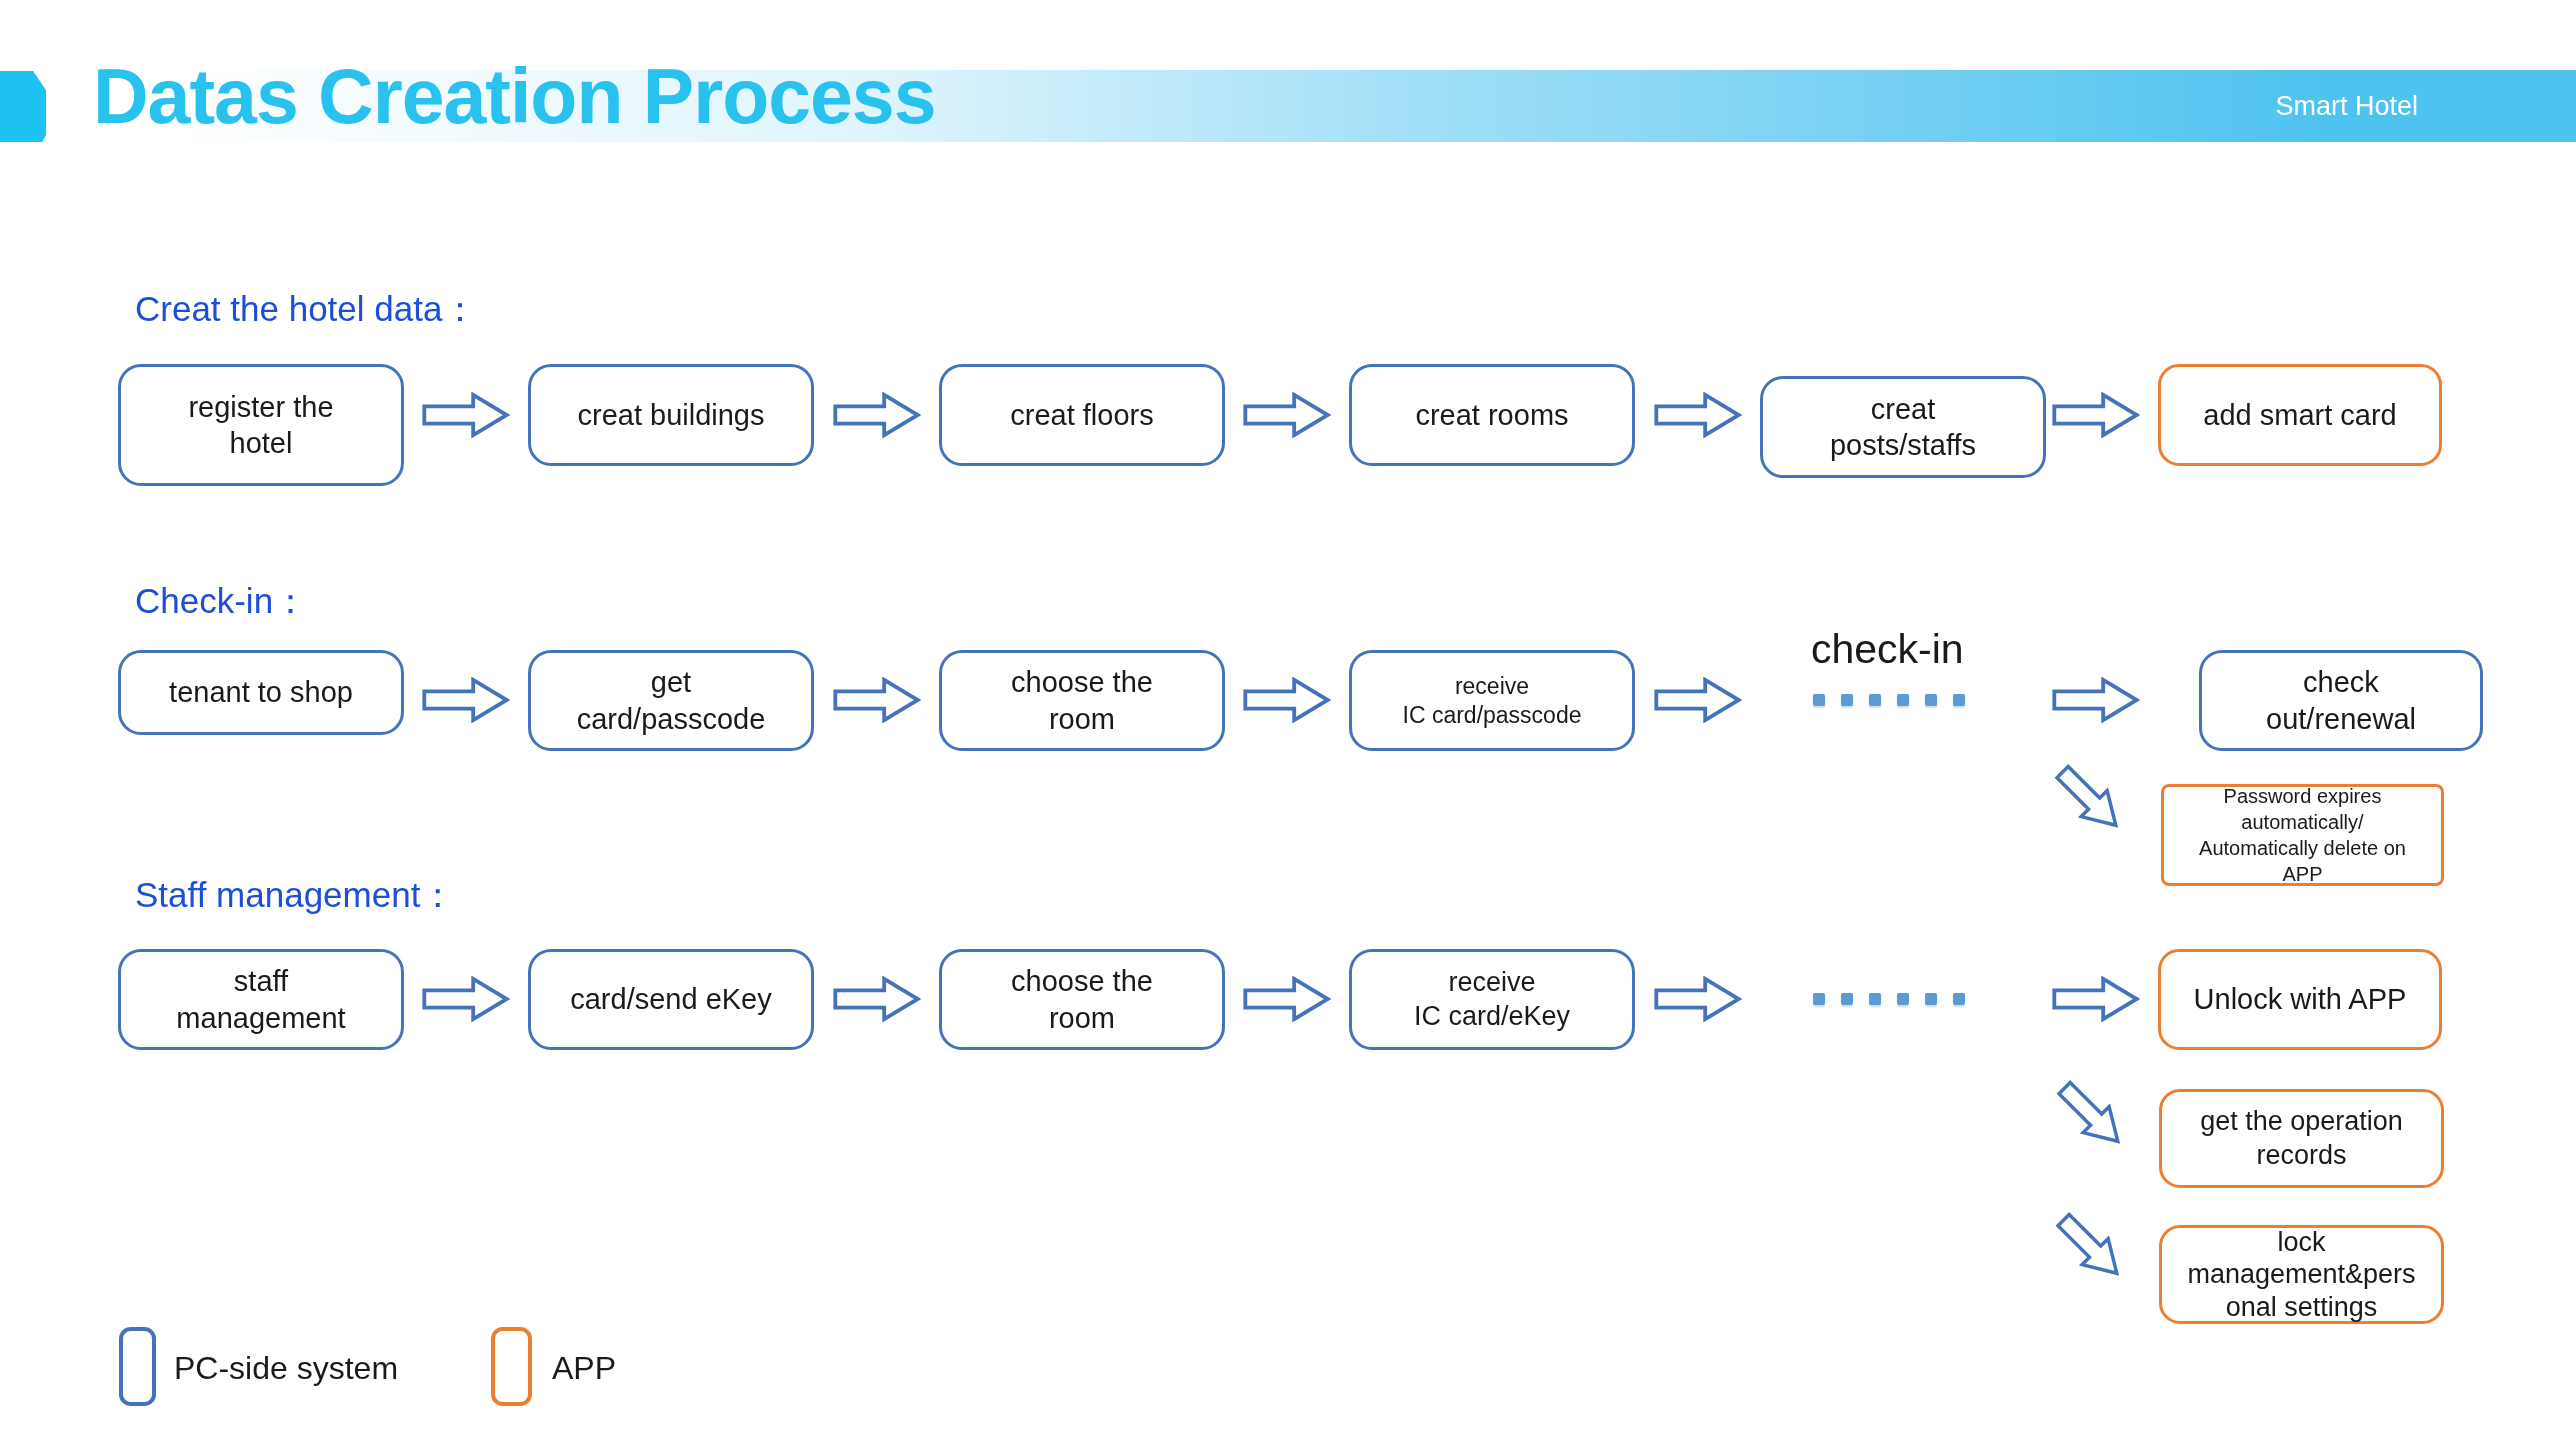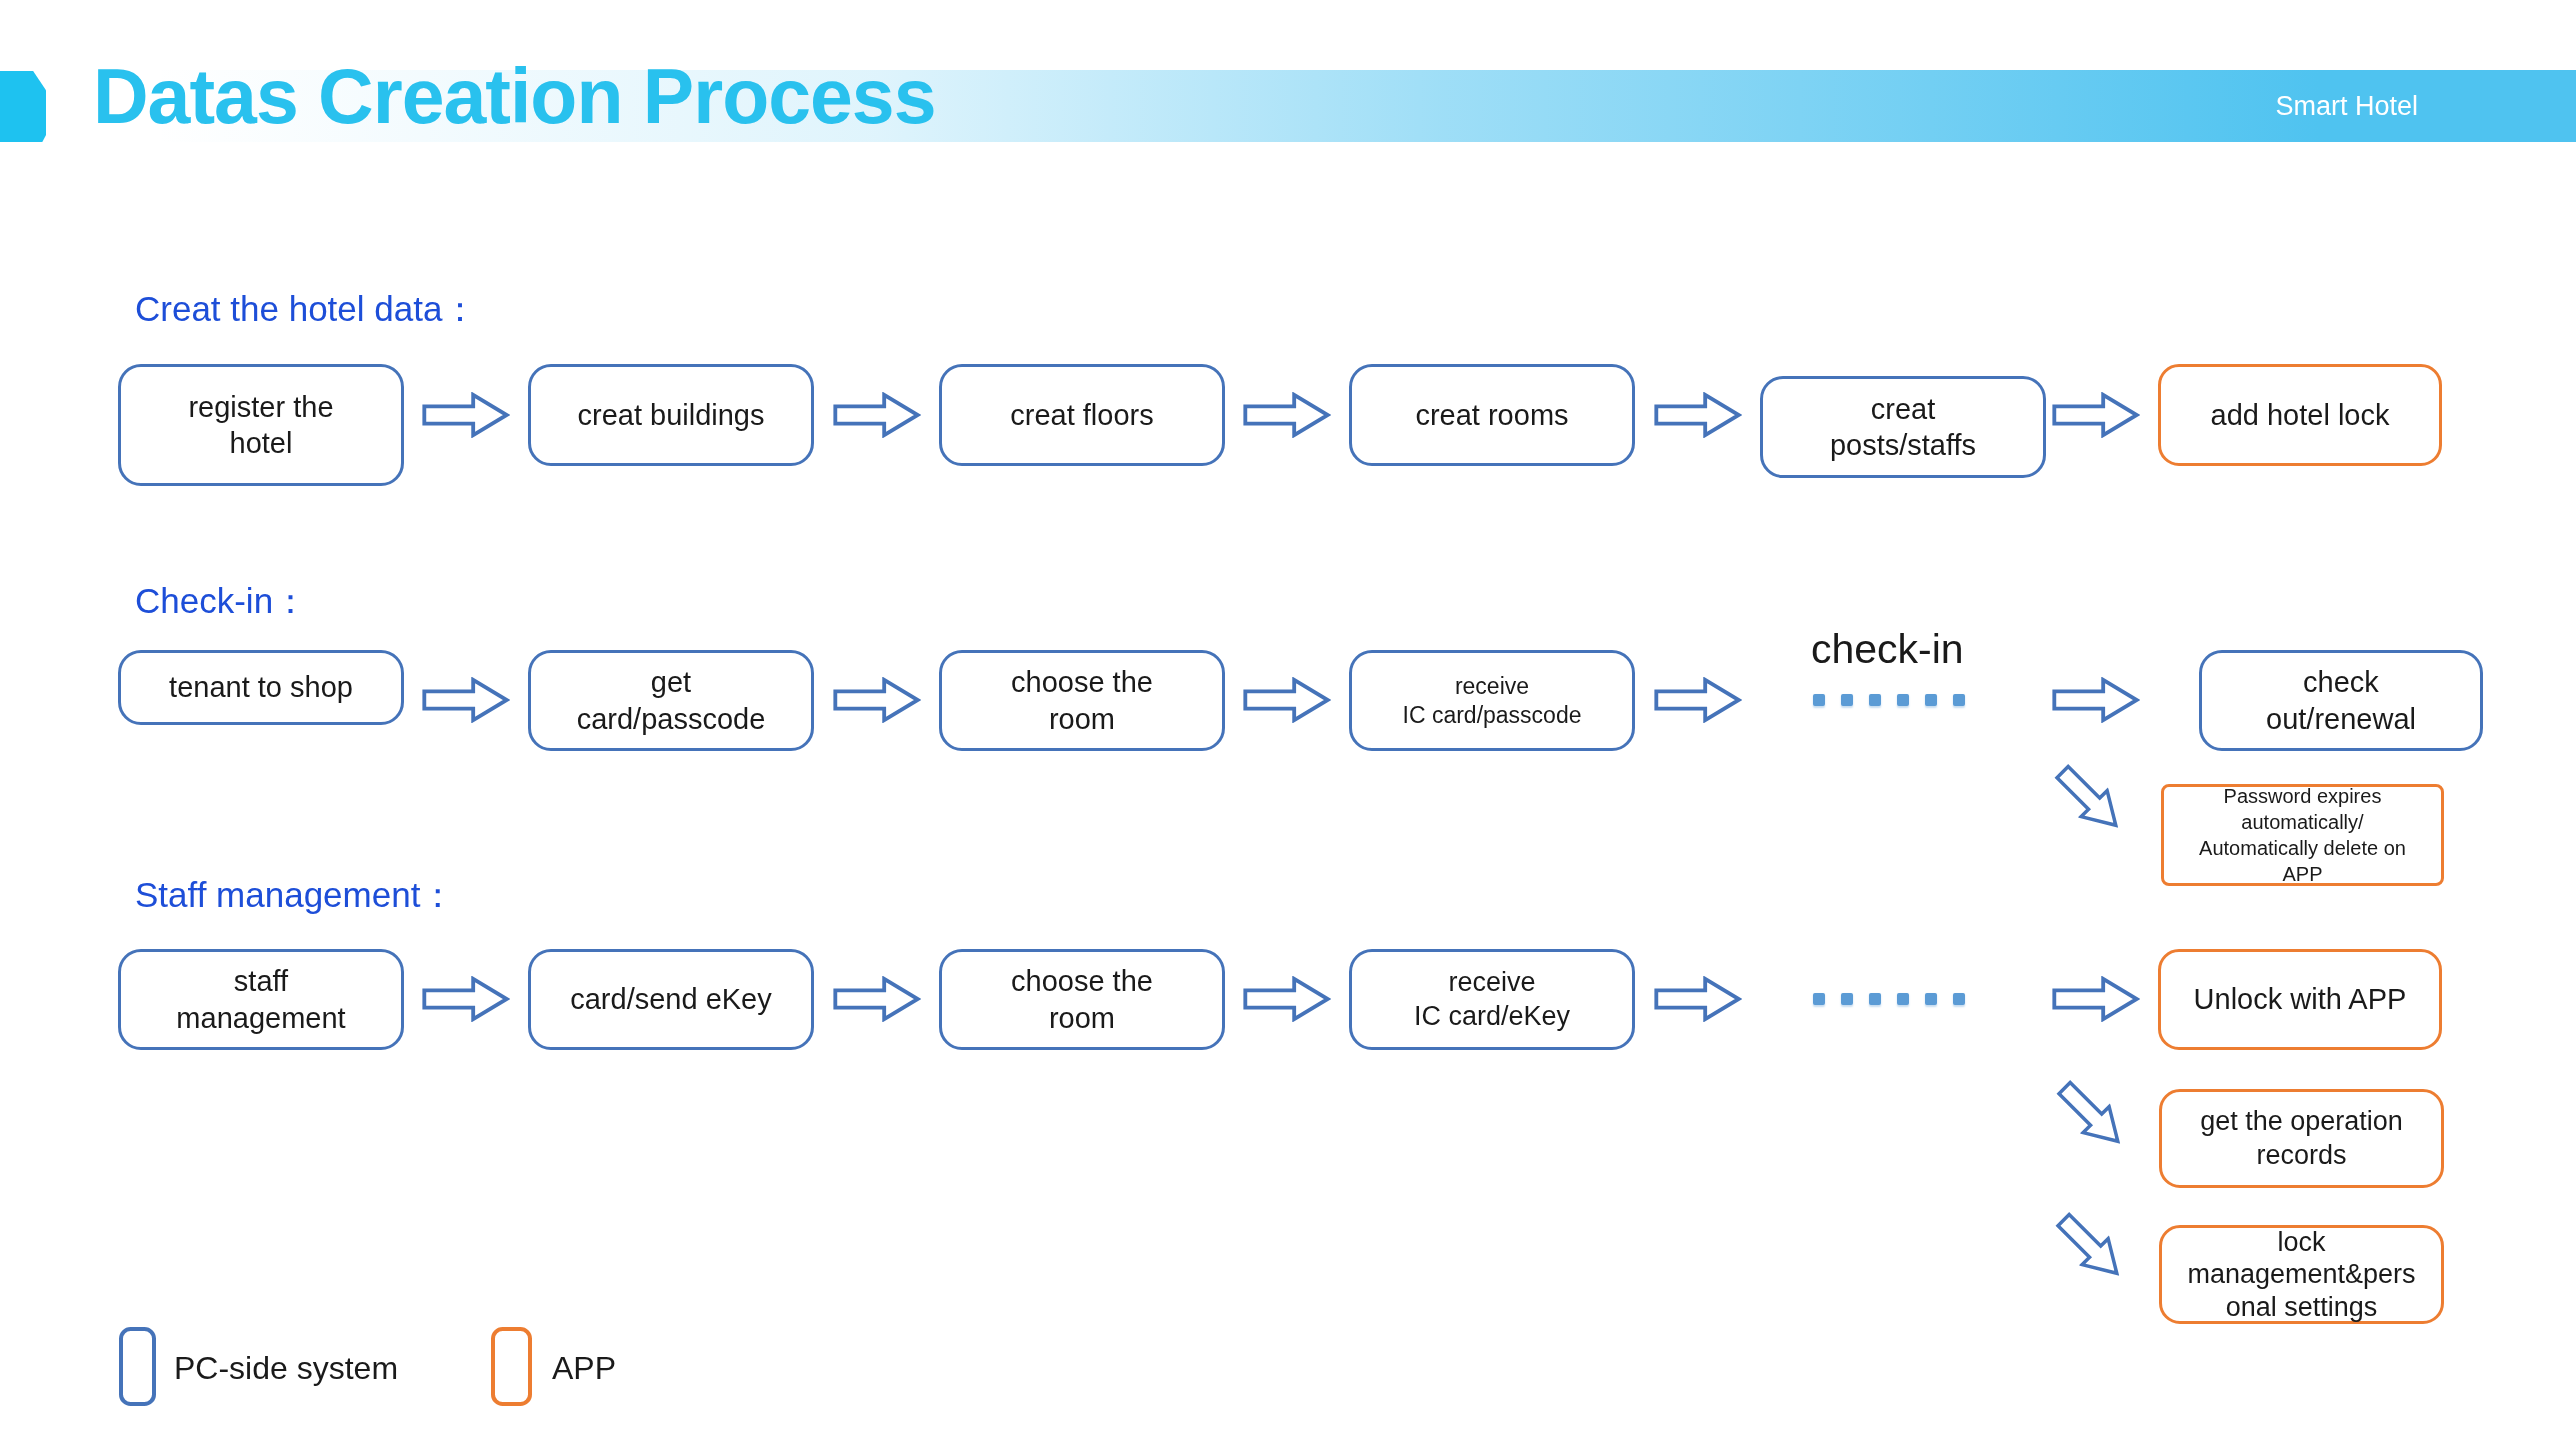--- a/index.html
+++ b/index.html
@@ -70,21 +70,21 @@
   <div class="section-label" style="left:135px; top:578px;">Check-in：</div>
   <div class="section-label" style="left:135px; top:872px;">Staff management：</div>
 
   <div class="box" style="left:118px;  top:364px; width:286px; height:122px;">register the
 hotel</div>
   <div class="box" style="left:528px;  top:364px; width:286px; height:102px;">creat buildings</div>
   <div class="box" style="left:939px;  top:364px; width:286px; height:102px;">creat floors</div>
   <div class="box" style="left:1349px; top:364px; width:286px; height:102px;">creat rooms</div>
   <div class="box" style="left:1760px; top:376px; width:286px; height:102px;">creat
 posts/staffs</div>
-  <div class="box app" style="left:2158px; top:364px; width:284px; height:102px;">add hotel lock</div>
+  <div class="box app" style="left:2158px; top:364px; width:284px; height:102px;">add smart card</div>
 
   <div class="arrow" style="left:422px;  top:392px;">
       <svg viewBox="0 0 91 48">
         <polygon points="2,15 53,15 53,3 88,24 53,45 53,33 2,33" fill="#ffffff" stroke="#4573b9" stroke-width="4"></polygon>
       </svg>
     </div>
   <div class="arrow" style="left:833px;  top:392px;">
       <svg viewBox="0 0 91 48">
         <polygon points="2,15 53,15 53,3 88,24 53,45 53,33 2,33" fill="#ffffff" stroke="#4573b9" stroke-width="4"></polygon>
       </svg>
@@ -98,21 +98,21 @@
       <svg viewBox="0 0 91 48">
         <polygon points="2,15 53,15 53,3 88,24 53,45 53,33 2,33" fill="#ffffff" stroke="#4573b9" stroke-width="4"></polygon>
       </svg>
     </div>
   <div class="arrow" style="left:2052px; top:392px;">
       <svg viewBox="0 0 91 48">
         <polygon points="2,15 53,15 53,3 88,24 53,45 53,33 2,33" fill="#ffffff" stroke="#4573b9" stroke-width="4"></polygon>
       </svg>
     </div>
 
-  <div class="box" style="left:118px;  top:650px; width:286px; height:75px;">tenant to shop</div>
+  <div class="box" style="left:118px;  top:650px; width:286px; height:85px;">tenant to shop</div>
   <div class="box" style="left:528px;  top:650px; width:286px; height:101px;">get
 card/passcode</div>
   <div class="box" style="left:939px;  top:650px; width:286px; height:101px;">choose the
 room</div>
   <div class="box small" style="left:1349px; top:650px; width:286px; height:101px;">receive
 IC card/passcode</div>
 
   <div class="midlabel" style="left:1811px; top:626px;">check-in</div>
   <div class="dots" style="left:1813px; top:694px;">
       <span></span>

